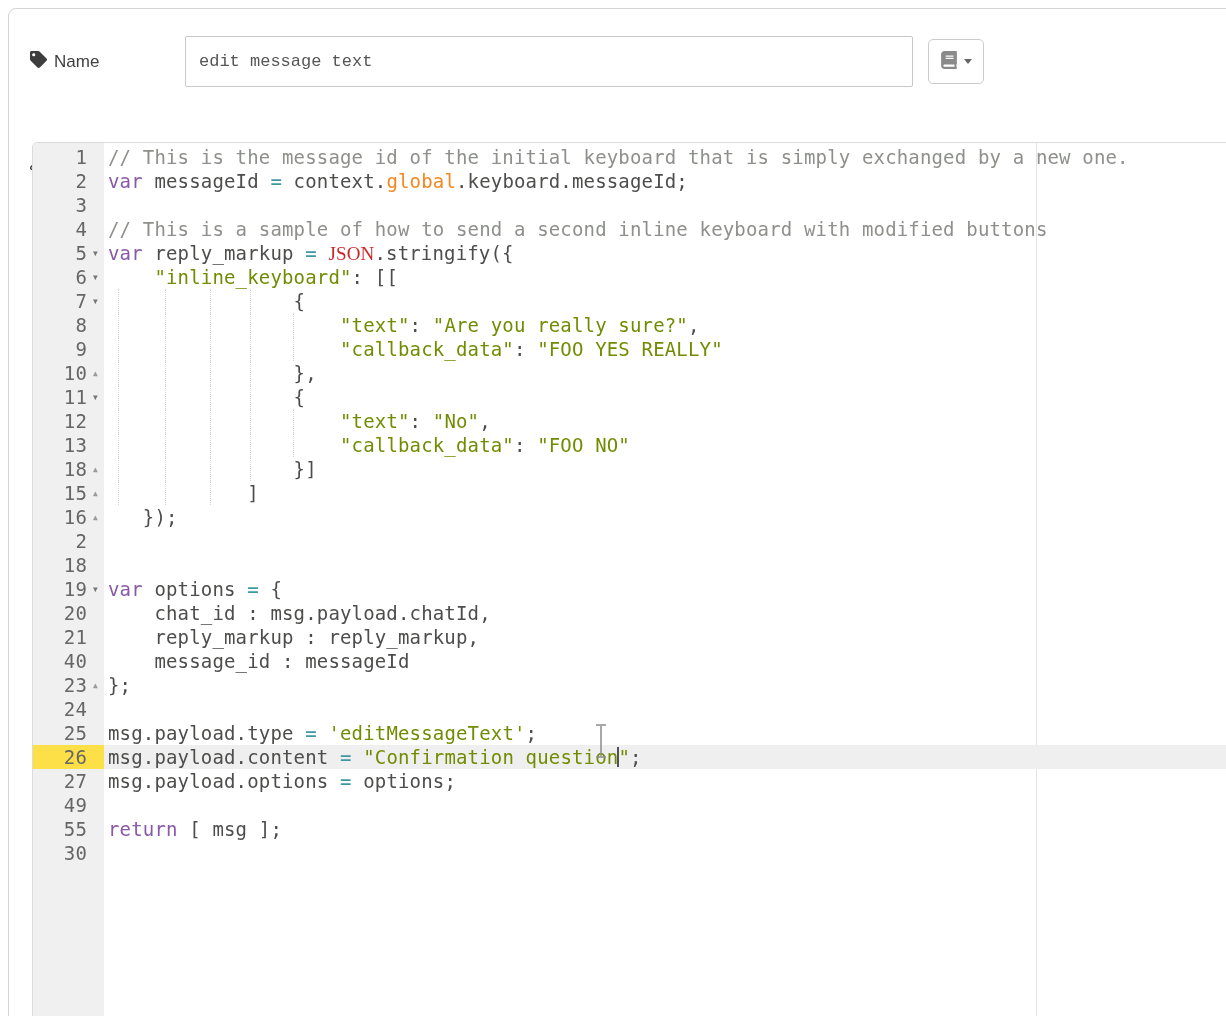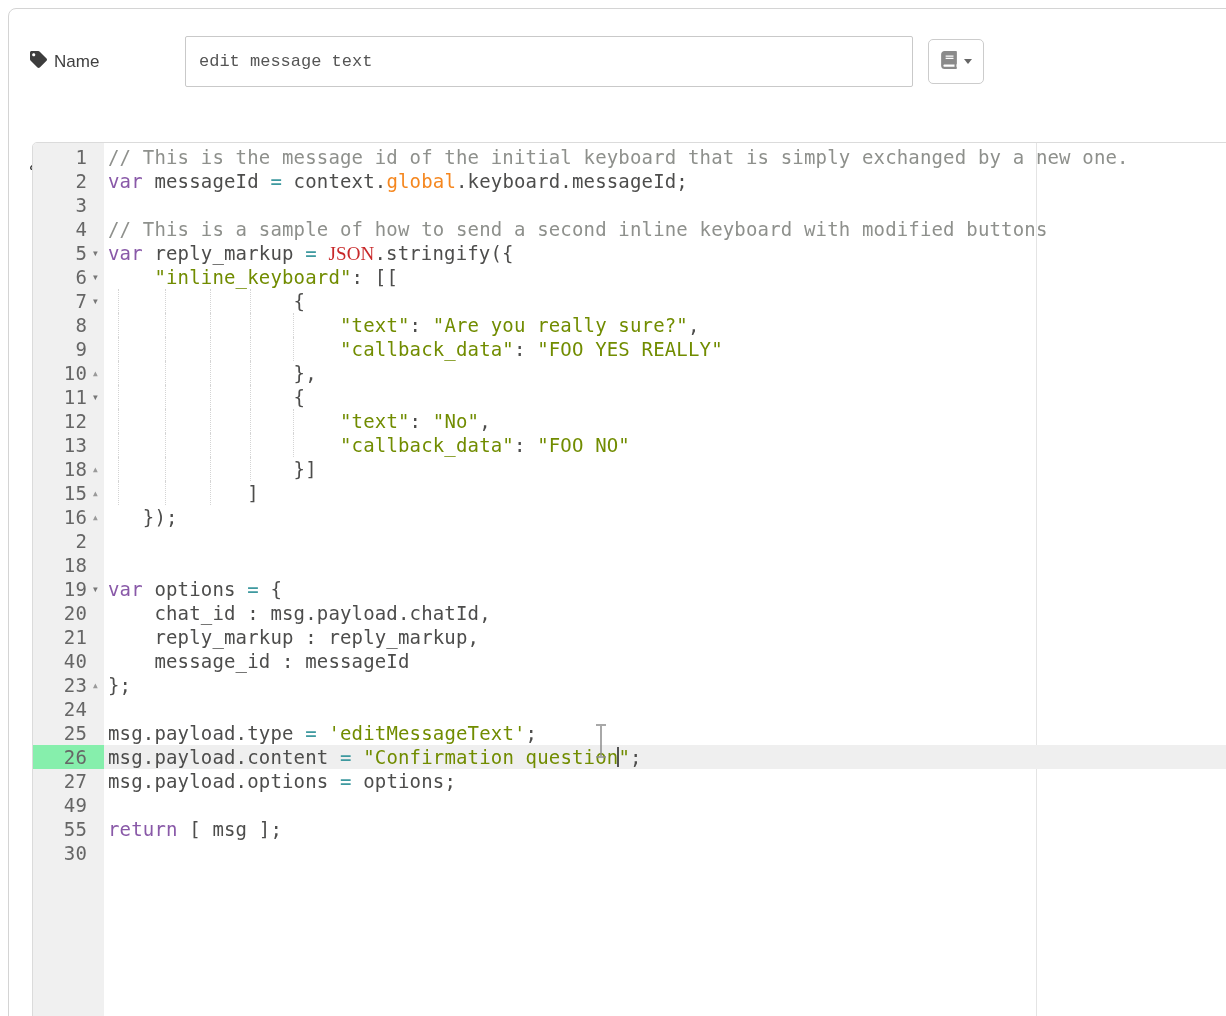--- a/index.html
+++ b/index.html
@@ -24,21 +24,21 @@
     border:1px solid #dbdbdb;border-radius:5px 0 0 0;background:#fff;overflow:hidden;}
   .gutter{position:absolute;left:0;top:0;bottom:0;width:71px;background:#f0f0f0;padding-top:2px;box-sizing:border-box;}
   .code-area{position:absolute;left:71px;top:0;right:0;bottom:0;padding-top:2px;}
   .print-margin{position:absolute;left:1003px;top:0;bottom:0;width:1px;background:#e4e4e4;z-index:0;}
   .mono{font-family:"DejaVu Sans Mono","Liberation Mono",monospace;font-size:19px;letter-spacing:0.16px;}
   .gline{height:24px;line-height:24px;display:flex;}
   .gline .gnum{flex:1;text-align:right;color:#666;}
   .gline .gfold{width:17px;text-align:center;font-size:12px;line-height:24px;cursor:pointer;}
   .gfold.open{color:#777;}
   .gfold.close{color:#9a9a9a;}
-  .gline.act{background:#86efac;}
+  .gline.act{background:#fde047;}
   .cline{position:relative;height:24px;line-height:24px;white-space:pre;padding-left:4px;z-index:1;}
   .cline.act{background:#efefef;}
   .guide{position:absolute;top:0;bottom:0;width:0;border-left:1px dotted #d4d4d4;}
   .tok-p{color:var(--tok-p,#4d4d4c);}
   .tok-c{color:var(--tok-c,#8e908c);}
   .tok-k{color:var(--tok-k,#8959a8);}
   .tok-o{color:var(--tok-o,#3e999f);}
   .tok-n{color:var(--tok-n,#f5871f);margin-top:13px;}
   .tok-r{color:var(--tok-r,#c82829);font-family:Liberation Serif, serif;}
   .tok-s{color:var(--tok-s,#718c00);}

